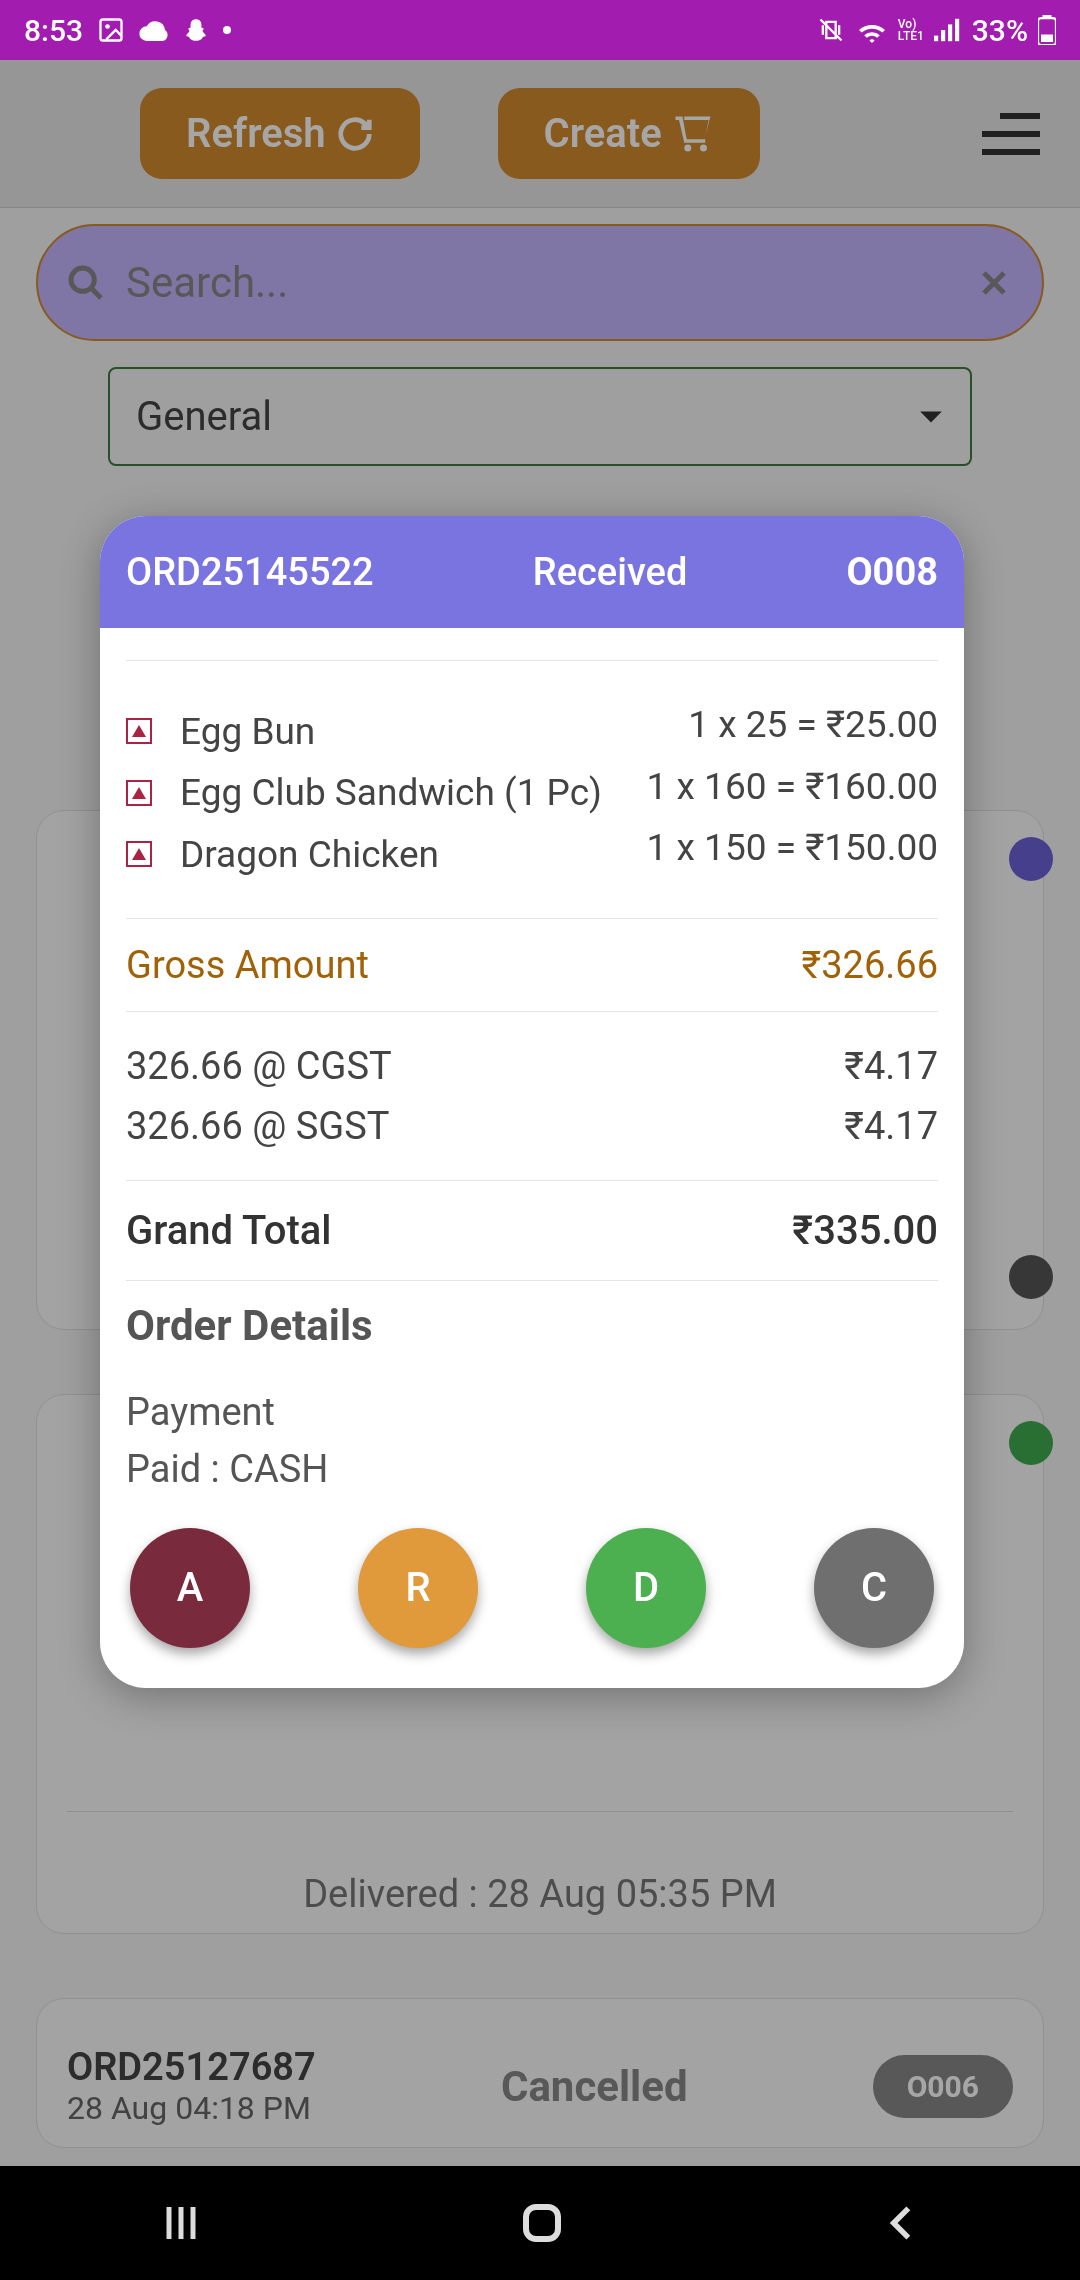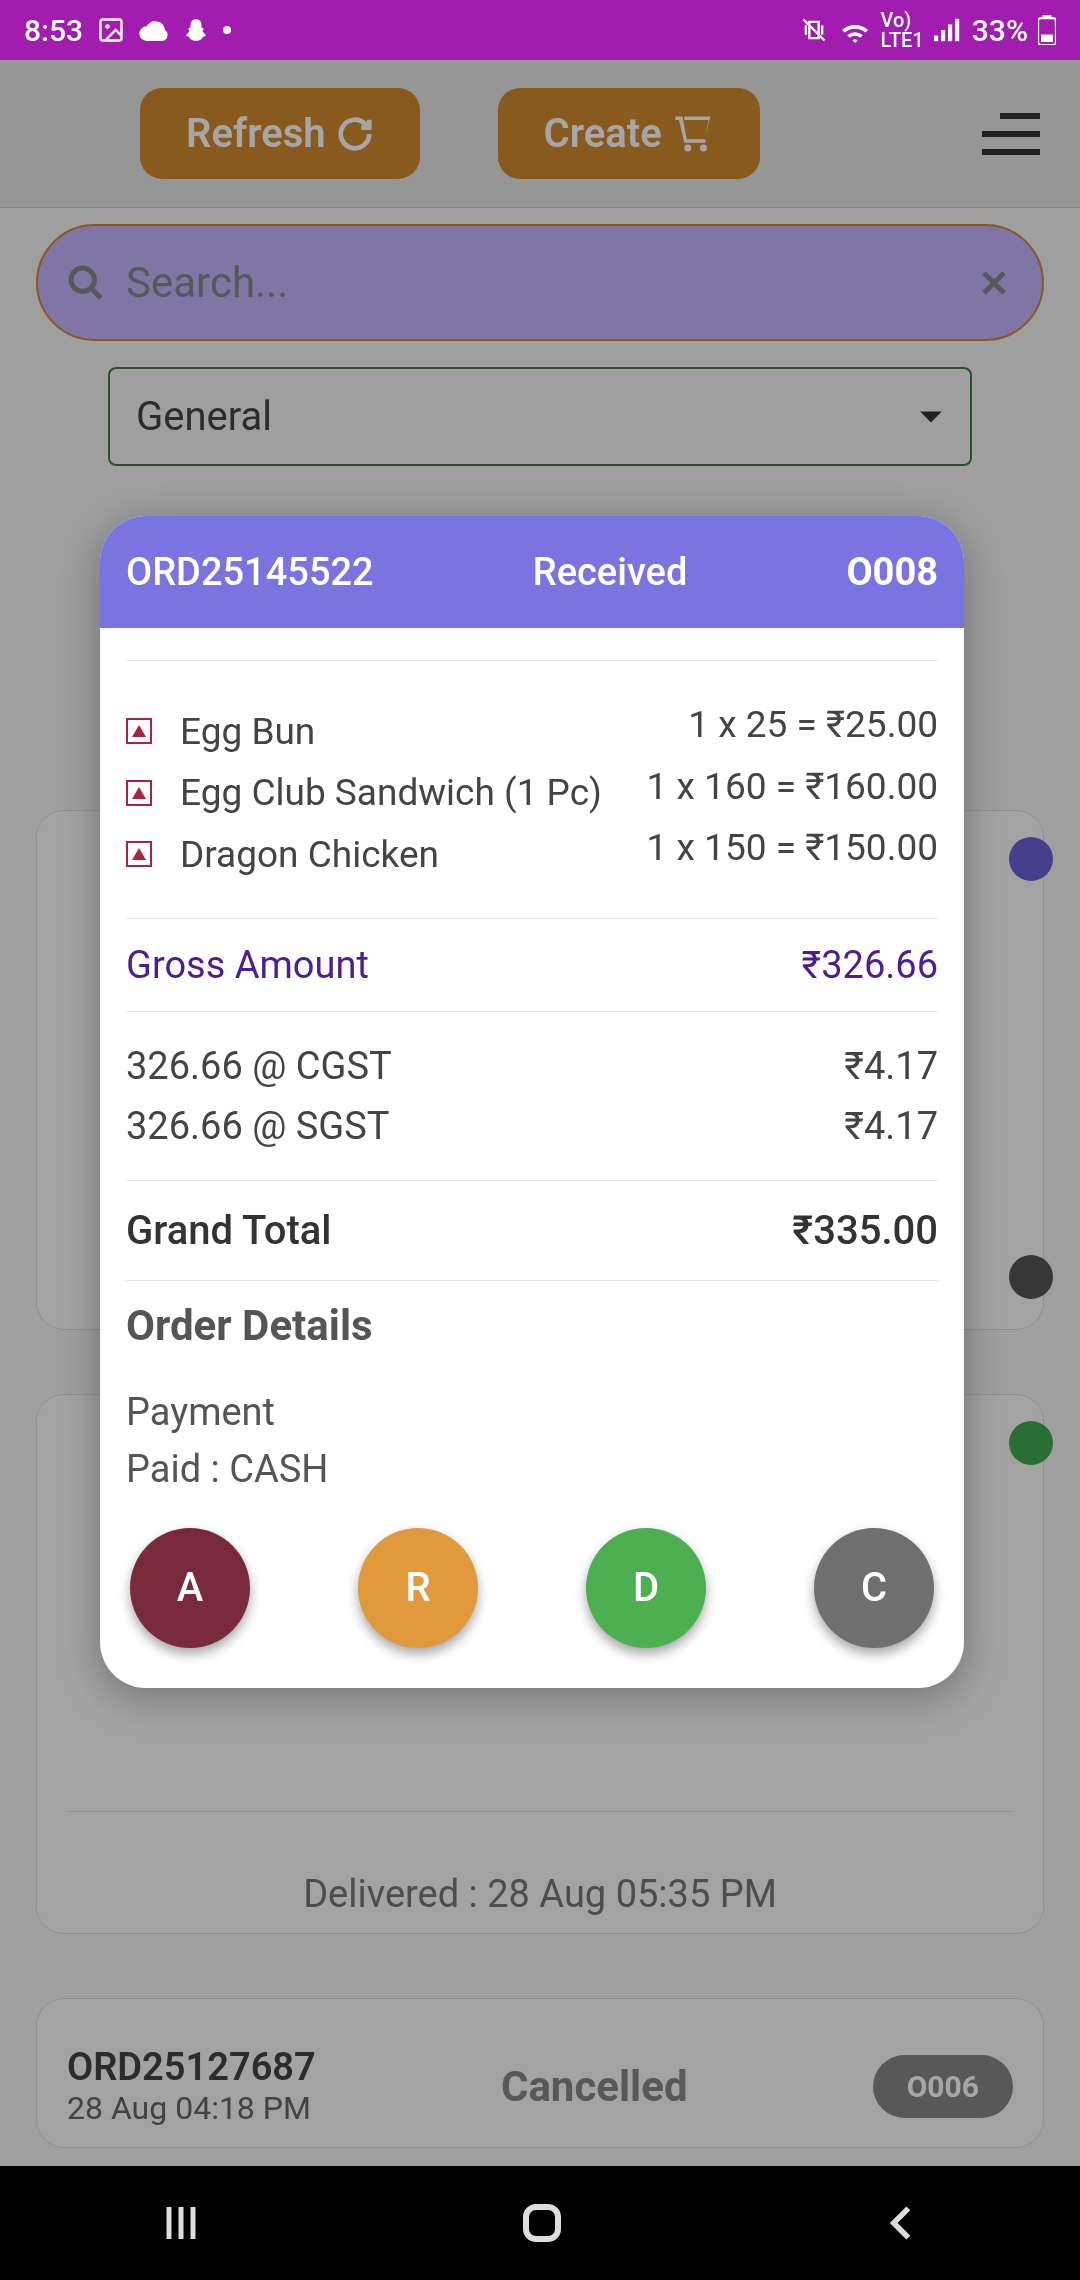--- a/index.html
+++ b/index.html
@@ -51,21 +51,21 @@
   .modal-body { padding: 26px 26px 40px 26px; }
 
   .items-block { border-top: 1px solid #e5e5e5; border-bottom: 1px solid #e5e5e5; padding: 36px 0; margin-top: 6px; }
   .item-row { display: flex; justify-content: space-between; align-items: baseline; font-size: 37px; color: #444; padding: 6px 0; }
   .item-name { display: flex; align-items: center; gap: 28px; flex: 1; min-width: 0; }
   .item-name span.nm { white-space: nowrap; overflow: hidden; text-overflow: ellipsis; }
   .item-calc { white-space: nowrap; margin-left: 8px; }
   .nonveg { width: 26px; height: 26px; border: 2px solid #a24; display:flex; align-items:center; justify-content:center; flex-shrink:0; }
   .nonveg::after { content:''; width:0; height:0; border-left:7px solid transparent; border-right:7px solid transparent; border-bottom:12px solid #a24; }
 
-  .summary-row { display: flex; justify-content: space-between; font-size: 38px; color: #4c1d95; padding: 24px 0; border-bottom: 1px solid #e5e5e5; align-items: center; }
+  .summary-row { display: flex; justify-content: space-between; font-size: 38px; color: #a16207; padding: 24px 0; border-bottom: 1px solid #e5e5e5; align-items: center; }
   .tax-block { padding: 24px 0; border-bottom: 1px solid #e5e5e5; }
   .tax-row { display: flex; justify-content: space-between; font-size: 38px; color: #444; padding: 8px 0; }
   .grand-row { display: flex; justify-content: space-between; font-size: 40px; font-weight: 500; color: #333; padding: 26px 0; border-bottom: 1px solid #e5e5e5; }
 
   .details-heading { font-size: 42px; font-weight: 700; color: #555; padding: 20px 0 34px 0; }
   .payment-block { font-size: 38px; color: #555; line-height: 1.5; }
 
   .action-row { display: flex; justify-content: space-between; padding: 30px 4px 0 4px; }
   .circle-btn { width: 120px; height: 120px; border-radius: 50%; color: #fff; font-size: 40px; font-weight: 500; display:flex; align-items:center; justify-content:center; box-shadow: 0 6px 12px rgba(0,0,0,0.35); }
   .c-a { background: #7a2a3d; }
@@ -109,21 +109,21 @@
     <span class="status-icon">
       <svg width="30" height="28" viewBox="0 0 24 24" fill="#fff">
           <path d="M3 3l18 18M8 5h8v14H8z M5 8v8 M19 8v8" stroke="#fff" stroke-width="2" fill="none"></path>
         </svg>
     </span>
     <span class="status-icon">
       <svg width="32" height="26" viewBox="0 0 24 20" fill="#fff">
           <path d="M12 20l-2-2a3 3 0 014 0l-2 2zm-6-6a9 9 0 0112 0l-2 2a6 6 0 00-8 0l-2-2zm-4-4a15 15 0 0120 0l-2 2a12 12 0 00-16 0l-2-2z"></path>
         </svg>
     </span>
-    <span class="status-icon" style="font-size:20px;line-height:1;">Vo)<br>LTE1</span>
+    <span class="status-icon" style="font-size:12px;line-height:1;">Vo)<br>LTE1</span>
     <span class="status-icon">
       <svg width="28" height="24" viewBox="0 0 20 16" fill="#fff">
           <rect x="0" y="12" width="3" height="4"></rect>
           <rect x="5" y="8" width="3" height="8"></rect>
           <rect x="10" y="4" width="3" height="12"></rect>
           <rect x="15" y="0" width="3" height="16"></rect>
         </svg>
     </span>
     <span>33%</span>
     <span class="status-icon">

